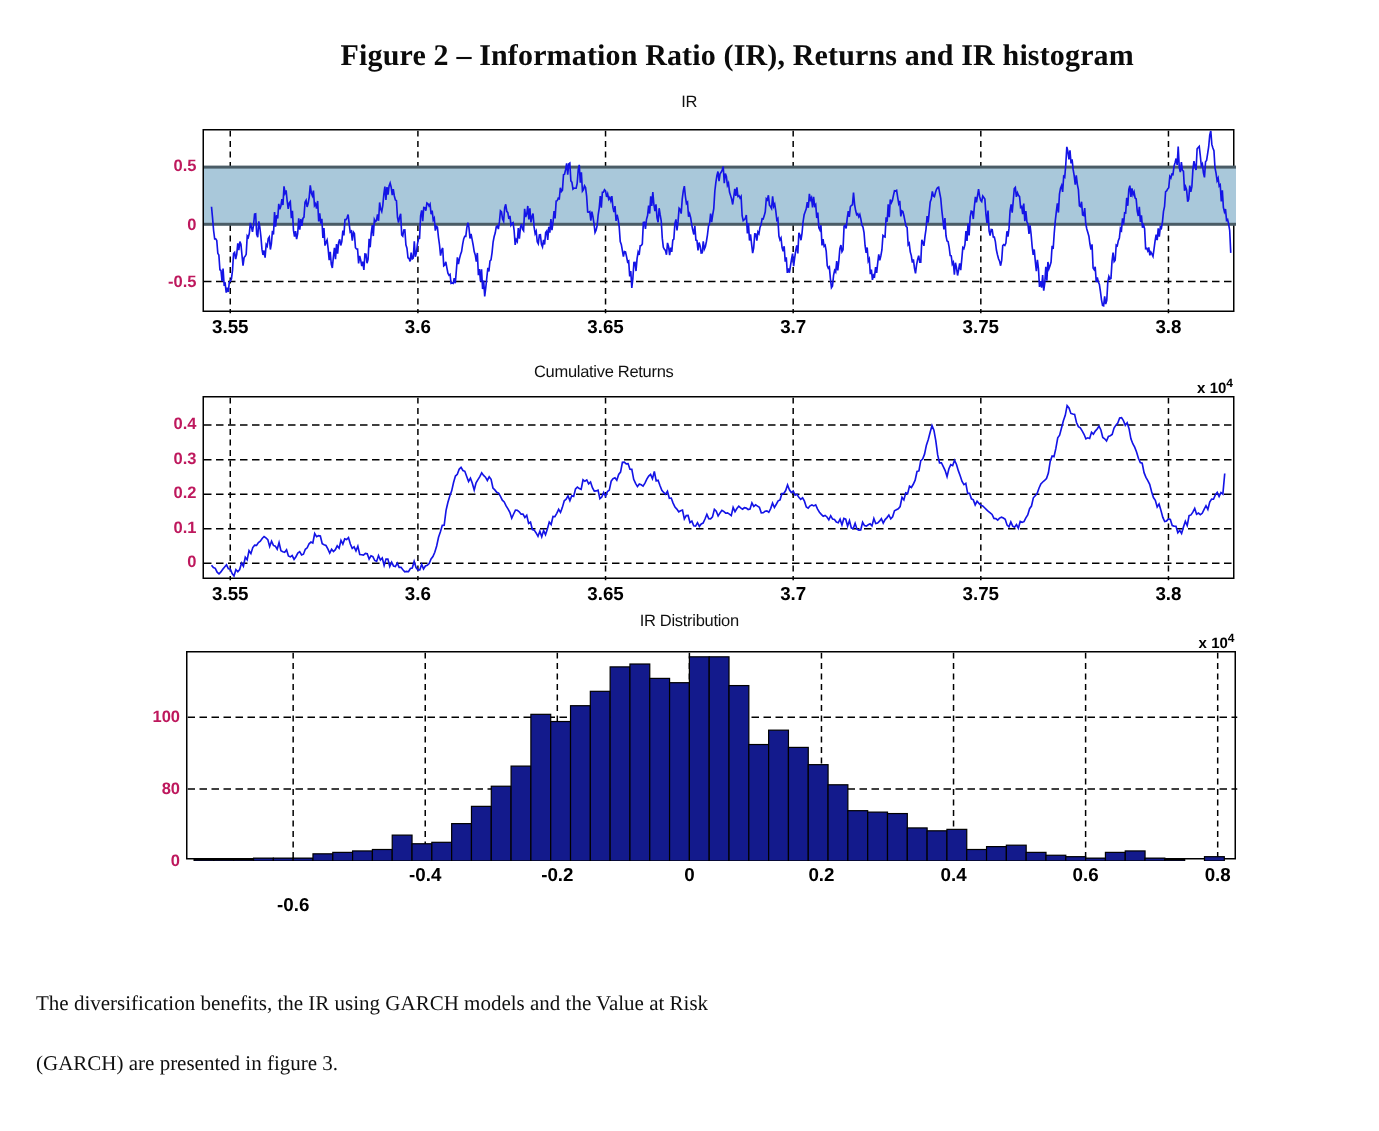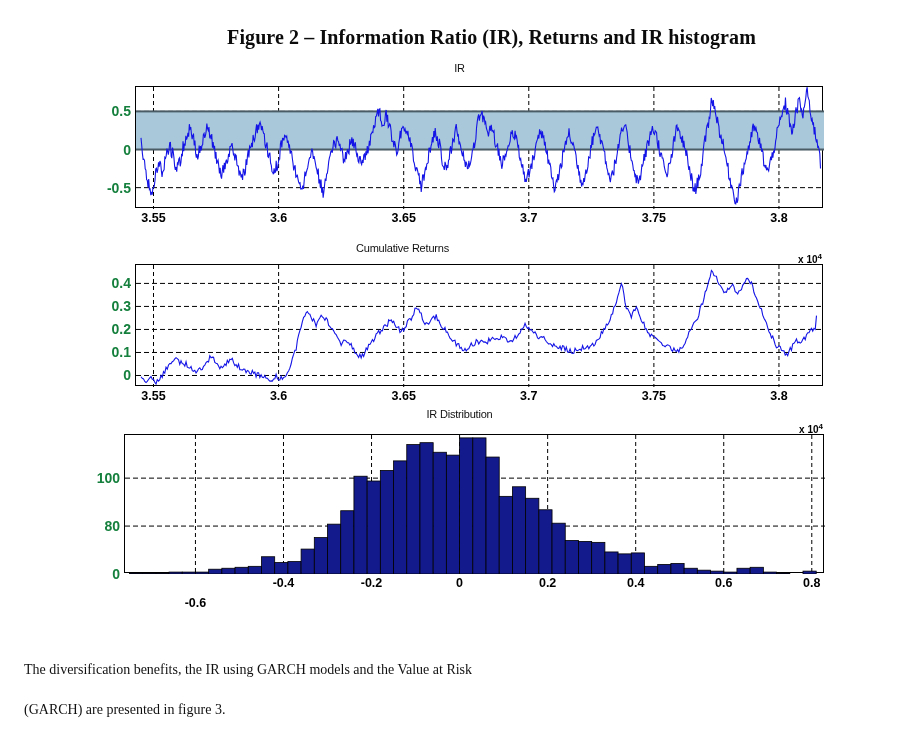--- a/index.html
+++ b/index.html
@@ -59,22 +59,22 @@
   .axes svg {
     display: block;
   }
   .ytick {
     position: absolute;
     right: 100%;
     margin-right: 5px;
     transform: translateY(-50%);
     font-family: "Liberation Sans", sans-serif;
     font-weight: bold;
-    font-size: 14px;
-    color: #15803d;
+    font-size: 11px;
+    color: #be185d;
     white-space: nowrap;
   }
   .xtick {
     position: absolute;
     top: 100%;
     margin-top: 4px;
     transform: translateX(-50%);
     font-family: "Liberation Sans", sans-serif;
     font-weight: bold;
     font-size: 12.5px;

